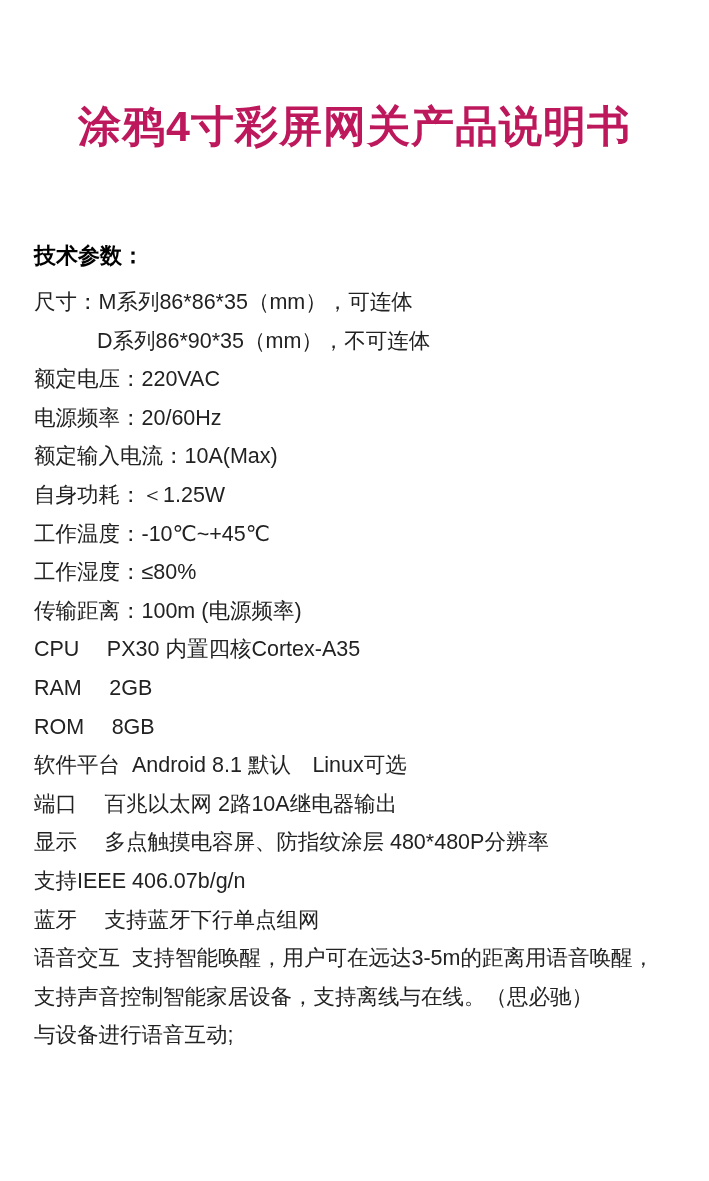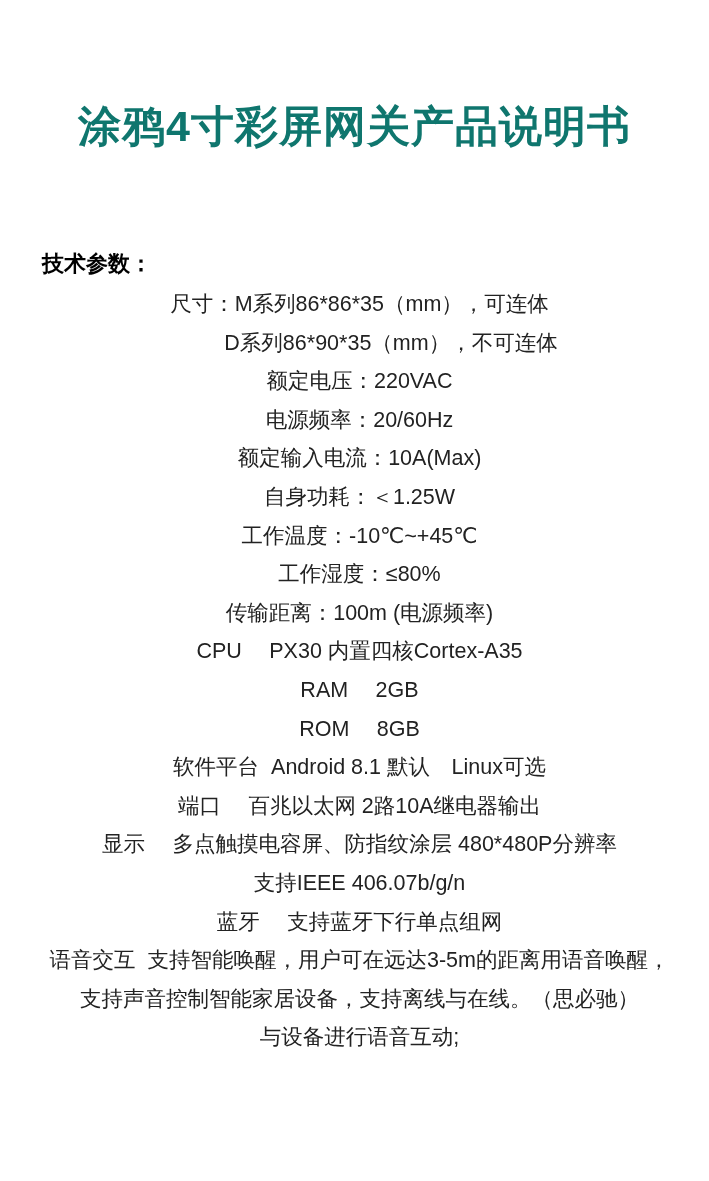--- a/index.html
+++ b/index.html
@@ -19,38 +19,37 @@
     position: absolute;
     top: 101px;
     left: 0;
     width: 100%;
     margin: 0;
     text-align: center;
     font-size: 43px;
     line-height: 50px;
     font-weight: 900;
     letter-spacing: 1px;
-    color: #0f766e;
+    color: #be185d;
   }
   .content {
     position: absolute;
     top: 243px;
     left: 34px;
     right: 24px;
   }
   .section-heading {
-    margin: 8px;
+    margin: 0;
     font-size: 22px;
     line-height: 26px;
     font-weight: 700;
     color: #000000;
   }
   .spec-list {
-    margin-top: 4px;
-    text-align: center;
+    margin-top: 14px;
   }
   .spec-line {
     font-size: 21.5px;
     line-height: 38.6px;
     color: #222222;
     white-space: pre-wrap;
   }
   .spec-line.indent {
     padding-left: 63px;
   }

